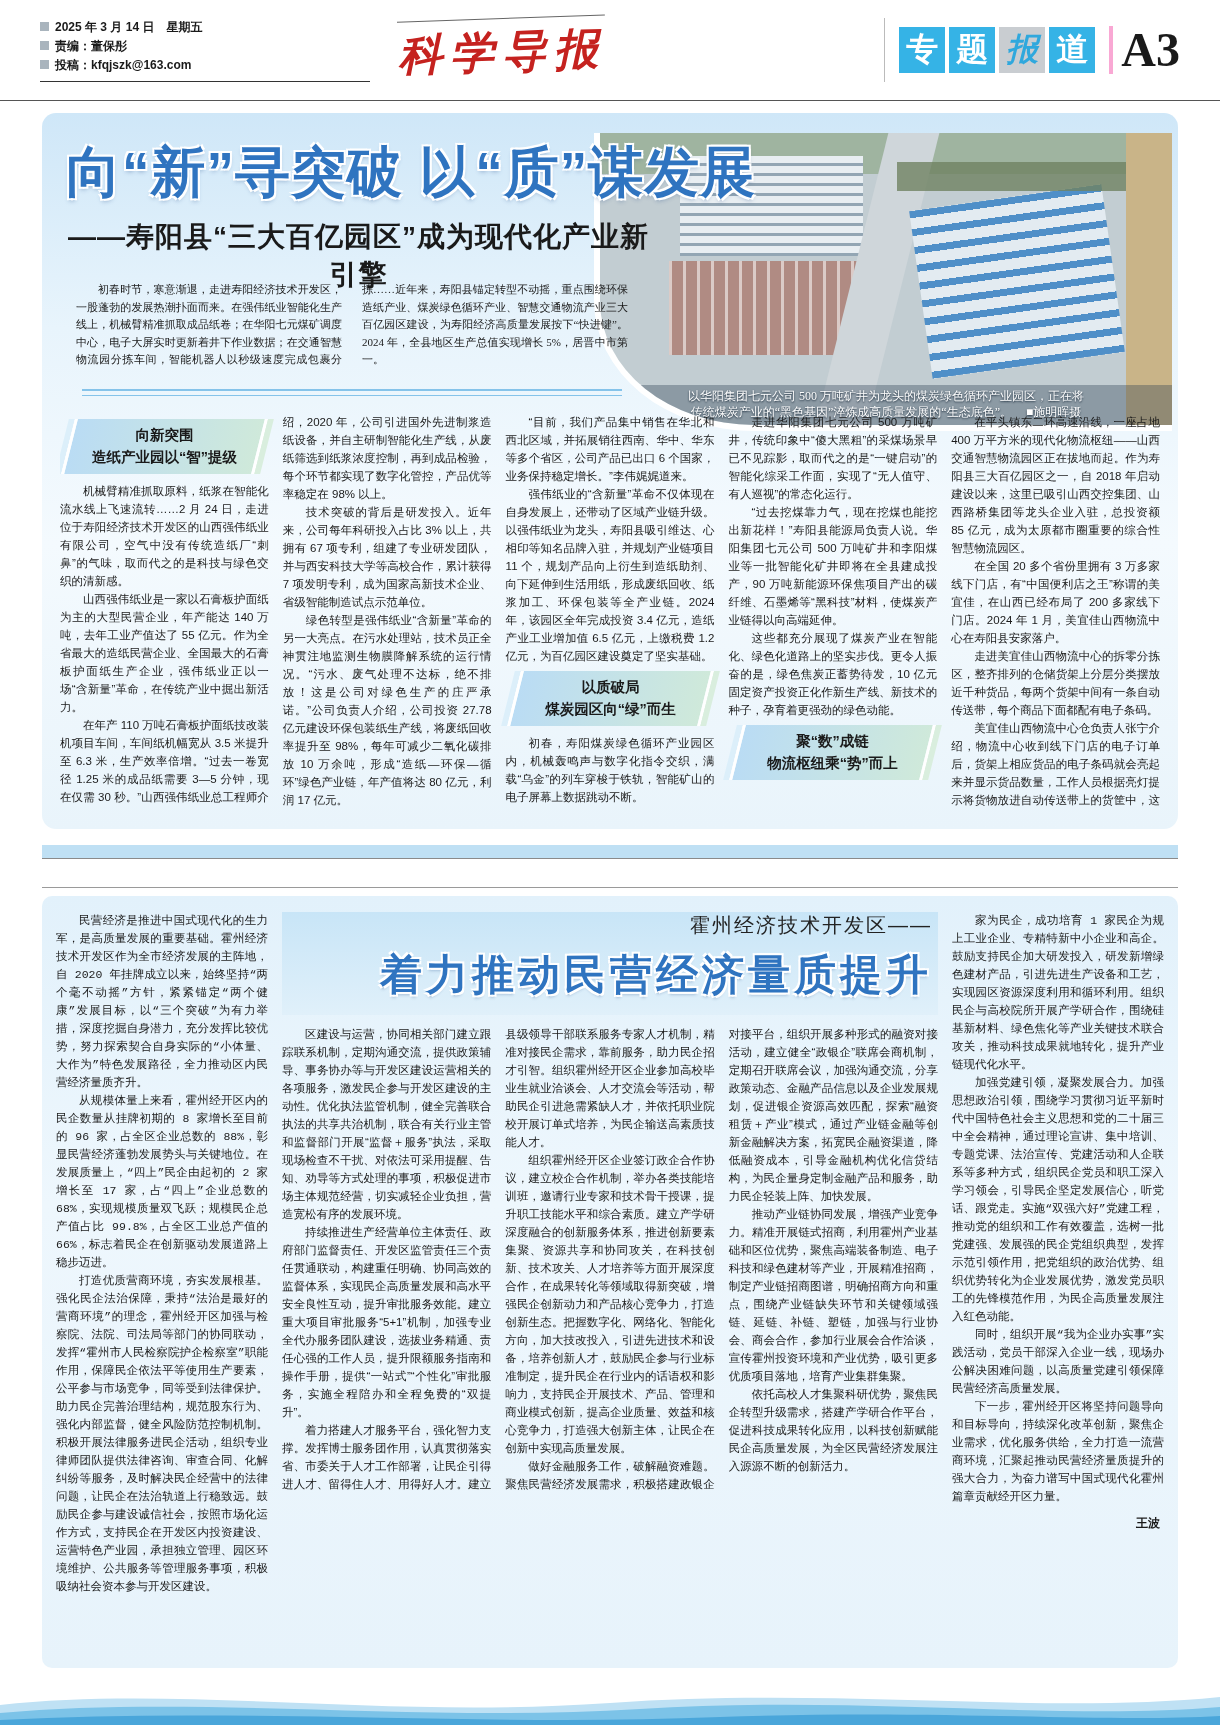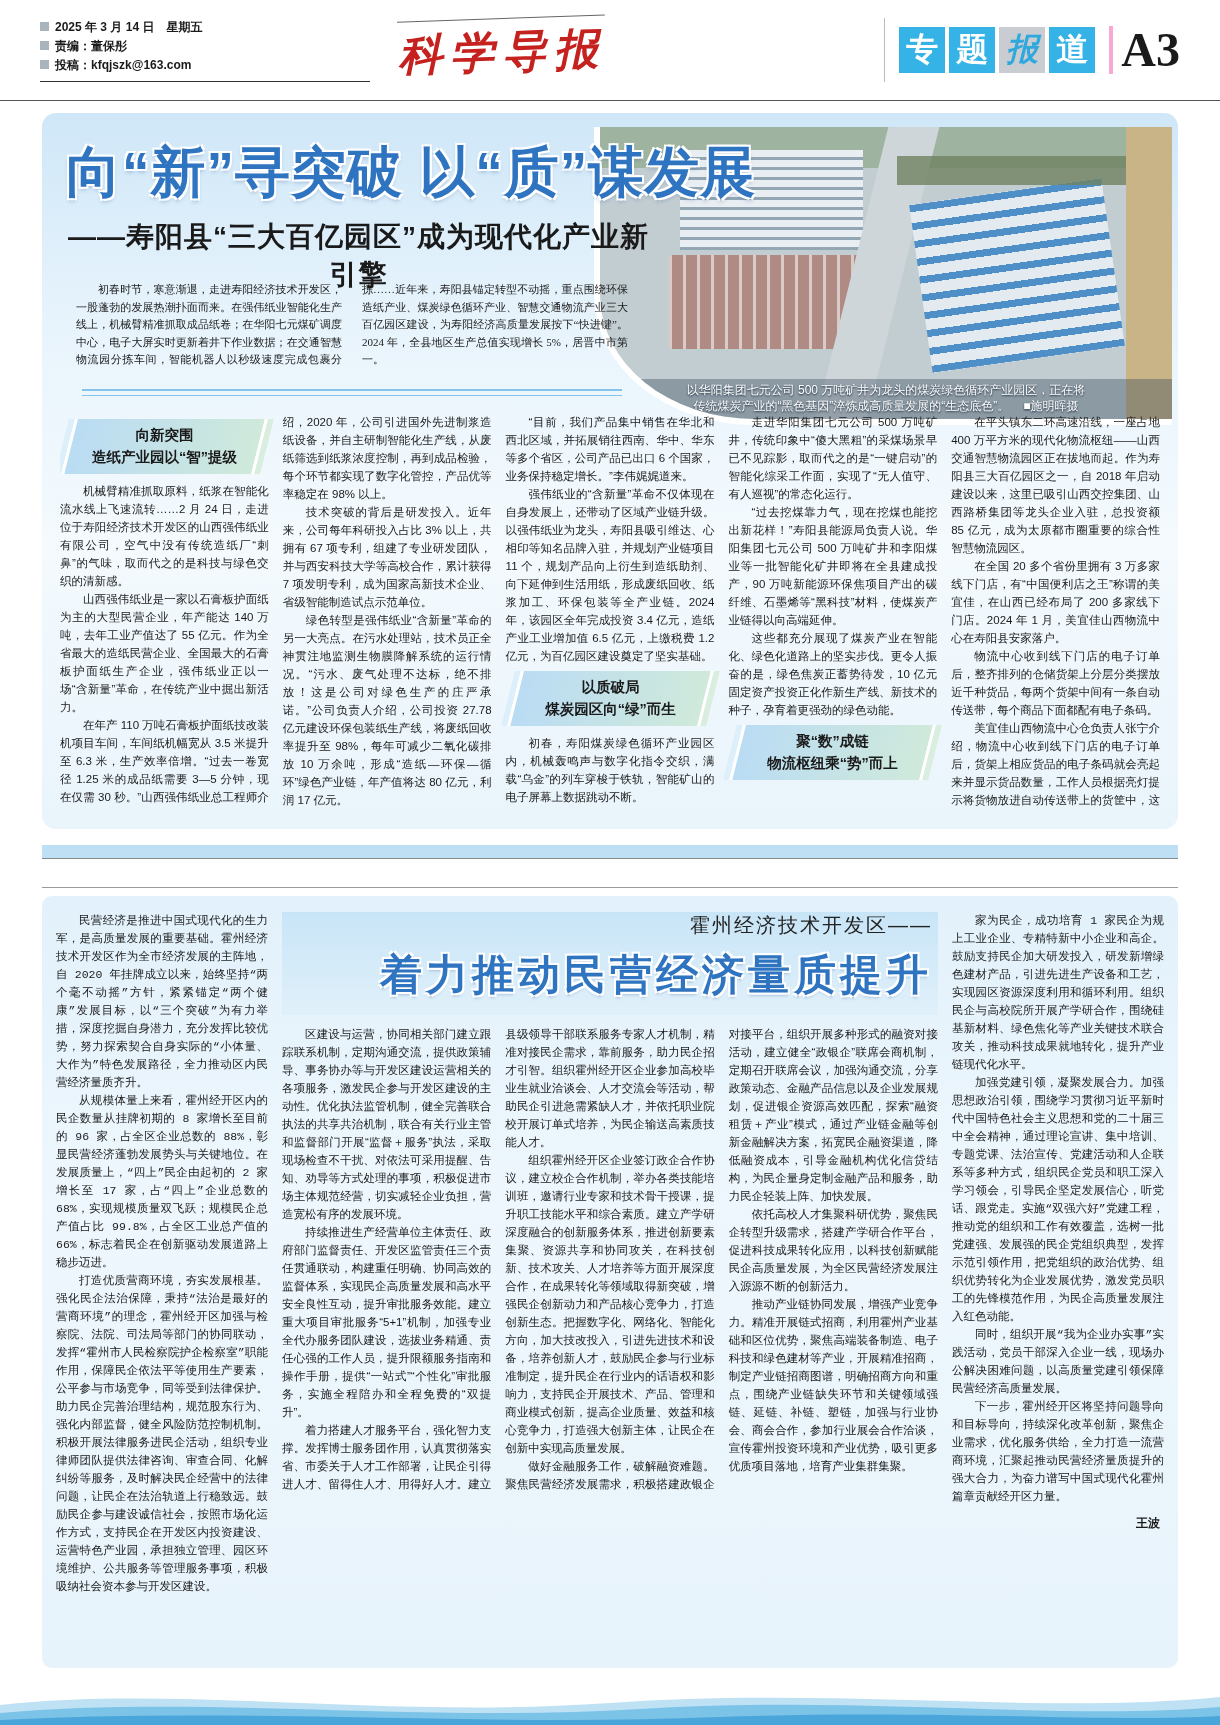--- a/index.html
+++ b/index.html
@@ -16,22 +16,22 @@
     font-size:44px;color:#c5221f;letter-spacing:8px;transform:rotate(-2deg);border-top:1px solid #666;padding-top:4px;}
   .h-right{margin-left:auto;display:flex;align-items:center;height:64px;border-left:1px solid #bbb;padding-left:14px;}
   .banner{display:flex;gap:4px;margin-right:14px;}
   .tile{width:46px;height:46px;background:#35b3e6;color:#fff;font-weight:900;font-size:32px;
     display:flex;align-items:center;justify-content:center;}
   .tile.alt{background:#c9cdd1;color:#2fa8dd;font-family:"Liberation Serif",serif;font-style:italic;}
   .pageno{font-family:"Liberation Serif",serif;font-weight:bold;font-size:48px;border-left:4px solid #f9a8d4;padding-left:8px;line-height:1;}
   
   .top-panel{margin:12px 42px 0;height:716px;position:relative;border-radius:14px;
     background:linear-gradient(180deg,#cfe7f8 0%,#e8f4fc 30%,#f4fafe 60%,#e9f4fb 100%);overflow:hidden;}
-  .photo{position:absolute;top:14px;right:6px;width:572px;height:292px;background:#c2cdd2;overflow:hidden;
-    border-bottom-left-radius:160px 130px;border-left:6px solid #fff;border-bottom:6px solid #fff;}
+  .photo{position:absolute;top:20px;right:6px;width:572px;height:292px;background:#c2cdd2;overflow:hidden;
+    border-bottom-left-radius:160px 130px;border-left:6px solid #fff;border-bottom:6px solid #fff;font-family:Liberation Serif, serif;}
   .ph-sky{position:absolute;left:0;top:0;width:100%;height:14%;background:#9fb4a0;}
   .ph-bldg{position:absolute;left:14%;top:8%;width:32%;height:34%;
     background:repeating-linear-gradient(180deg,#e8eef2 0 7px,#93a6b4 7px 10px);}
   .ph-lot{position:absolute;left:12%;top:44%;width:34%;height:32%;background:#b08b83;
     background-image:repeating-linear-gradient(90deg,rgba(255,255,255,.55) 0 3px,transparent 3px 14px);}
   .ph-road{position:absolute;left:44%;top:0;width:9%;height:100%;background:#cfd6da;transform:skewX(-14deg);}
   .ph-rows{position:absolute;left:56%;top:22%;width:34%;height:58%;transform:rotate(-8deg);
     background:repeating-linear-gradient(180deg,#4f8fc8 0 7px,#e3ebf1 7px 18px);}
   .ph-field{position:absolute;right:0;top:0;width:8%;height:100%;background:#c9b488;}
   .ph-trees{position:absolute;left:52%;top:10%;width:40%;height:10%;background:#6f8262;opacity:.8;}
@@ -133,21 +133,21 @@
       </div>
     <p>初春，寿阳煤炭绿色循环产业园区内，机械轰鸣声与数字化指令交织，满载“乌金”的列车穿梭于铁轨，智能矿山的电子屏幕上数据跳动不断。</p>
     <p>走进华阳集团七元公司 500 万吨矿井，传统印象中“傻大黑粗”的采煤场景早已不见踪影，取而代之的是“一键启动”的智能化综采工作面，实现了“无人值守、有人巡视”的常态化运行。</p>
     <p>“过去挖煤靠力气，现在挖煤也能挖出新花样！”寿阳县能源局负责人说。华阳集团七元公司 500 万吨矿井和李阳煤业等一批智能化矿井即将在全县建成投产，90 万吨新能源环保焦项目产出的碳纤维、石墨烯等“黑科技”材料，使煤炭产业链得以向高端延伸。</p>
     <p>这些都充分展现了煤炭产业在智能化、绿色化道路上的坚实步伐。更令人振奋的是，绿色焦炭正蓄势待发，10 亿元固定资产投资正化作新生产线、新技术的种子，孕育着更强劲的绿色动能。</p>
     <div class="sec-box">
         <div class="inner"><span>聚“数”成链</span><br><span>物流枢纽乘“势”而上</span></div>
       </div>
     <p>在平头镇东二环高速沿线，一座占地 400 万平方米的现代化物流枢纽——山西交通智慧物流园区正在拔地而起。作为寿阳县三大百亿园区之一，自 2018 年启动建设以来，这里已吸引山西交控集团、山西路桥集团等龙头企业入驻，总投资额 85 亿元，成为太原都市圈重要的综合性智慧物流园区。</p>
     <p>在全国 20 多个省份里拥有 3 万多家线下门店，有“中国便利店之王”称谓的美宜佳，在山西已经布局了 200 多家线下门店。2024 年 1 月，美宜佳山西物流中心在寿阳县安家落户。</p>
-    <p>物流中心收到线下门店的电子订单后，整齐排列的仓储货架上分层分类摆放近千种货品，每两个货架中间有一条自动传送带，每个商品下面都配有电子条码。</p>
+    <p>走进美宜佳山西物流中心的拆零分拣区，整齐排列的仓储货架上分层分类摆放近千种货品，每两个货架中间有一条自动传送带，每个商品下面都配有电子条码。</p>
     <p>美宜佳山西物流中心仓负责人张宁介绍，物流中心收到线下门店的电子订单后，货架上相应货品的电子条码就会亮起来并显示货品数量，工作人员根据亮灯提示将货物放进自动传送带上的货筐中，这就完成了一次分拣，6 到 8 秒可完成一个门店全部订单商品的拆零拣选作业。目前，该中心可服务全省 300 家门店的配送。</p>
 
   </div>
 </div>
 
 <div class="mid-band"></div>
 <div class="mid-gap"></div>
 
 <div class="bot-panel">
   <div class="bcol">
@@ -159,22 +159,22 @@
     <div class="bhead">
       <div class="kicker">霍州经济技术开发区——</div>
       <div class="btitle">着力推动民营经济量质提升</div>
     </div>
     <div class="bmid-cols">
       <p>区建设与运营，协同相关部门建立跟踪联系机制，定期沟通交流，提供政策辅导、事务协办等与开发区建设运营相关的各项服务，激发民企参与开发区建设的主动性。优化执法监管机制，健全完善联合执法的共享共治机制，联合有关行业主管和监督部门开展“监督＋服务”执法，采取现场检查不干扰、对依法可采用提醒、告知、劝导等方式处理的事项，积极促进市场主体规范经营，切实减轻企业负担，营造宽松有序的发展环境。</p>
       <p>持续推进生产经营单位主体责任、政府部门监督责任、开发区监管责任三个责任贯通联动，构建重任明确、协同高效的监督体系，实现民企高质量发展和高水平安全良性互动，提升审批服务效能。建立重大项目审批服务“5+1”机制，加强专业全代办服务团队建设，选拔业务精通、责任心强的工作人员，提升限额服务指南和操作手册，提供“一站式”“个性化”审批服务，实施全程陪办和全程免费的“双提升”。</p>
       <p>着力搭建人才服务平台，强化智力支撑。发挥博士服务团作用，认真贯彻落实省、市委关于人才工作部署，让民企引得进人才、留得住人才、用得好人才。建立县级领导干部联系服务专家人才机制，精准对接民企需求，靠前服务，助力民企招才引智。组织霍州经开区企业参加高校毕业生就业洽谈会、人才交流会等活动，帮助民企引进急需紧缺人才，并依托职业院校开展订单式培养，为民企输送高素质技能人才。</p>
       <p>组织霍州经开区企业签订政企合作协议，建立校企合作机制，举办各类技能培训班，邀请行业专家和技术骨干授课，提升职工技能水平和综合素质。建立产学研深度融合的创新服务体系，推进创新要素集聚、资源共享和协同攻关，在科技创新、技术攻关、人才培养等方面开展深度合作，在成果转化等领域取得新突破，增强民企创新动力和产品核心竞争力，打造创新生态。把握数字化、网络化、智能化方向，加大技改投入，引进先进技术和设备，培养创新人才，鼓励民企参与行业标准制定，提升民企在行业内的话语权和影响力，支持民企开展技术、产品、管理和商业模式创新，提高企业质量、效益和核心竞争力，打造强大创新主体，让民企在创新中实现高质量发展。</p>
       <p>做好金融服务工作，破解融资难题。聚焦民营经济发展需求，积极搭建政银企对接平台，组织开展多种形式的融资对接活动，建立健全“政银企”联席会商机制，定期召开联席会议，加强沟通交流，分享政策动态、金融产品信息以及企业发展规划，促进银企资源高效匹配，探索“融资租赁＋产业”模式，通过产业链金融等创新金融解决方案，拓宽民企融资渠道，降低融资成本，引导金融机构优化信贷结构，为民企量身定制金融产品和服务，助力民企轻装上阵、加快发展。</p>
+      <p>推动产业链协同发展，增强产业竞争力。精准开展链式招商，利用霍州产业基础和区位优势，聚焦高端装备制造、电子科技和绿色建材等产业，开展精准招商，制定产业链招商图谱，明确招商方向和重点，围绕产业链缺失环节和关键领域强链、延链、补链、塑链，加强与行业协会、商会合作，参加行业展会合作洽谈，宣传霍州投资环境和产业优势，吸引更多优质项目落地，培育产业集群集聚。</p>
       <p>依托高校人才集聚科研优势，聚焦民企转型升级需求，搭建产学研合作平台，促进科技成果转化应用，以科技创新赋能民企高质量发展，为全区民营经济发展注入源源不断的创新活力。</p>
-      <p>推动产业链协同发展，增强产业竞争力。精准开展链式招商，利用霍州产业基础和区位优势，聚焦高端装备制造、电子科技和绿色建材等产业，开展精准招商，制定产业链招商图谱，明确招商方向和重点，围绕产业链缺失环节和关键领域强链、延链、补链、塑链，加强与行业协会、商会合作，参加行业展会合作洽谈，宣传霍州投资环境和产业优势，吸引更多优质项目落地，培育产业集群集聚。</p>
     </div>
   </div>
   <div class="bcol">
     <p>家为民企，成功培育 1 家民企为规上工业企业、专精特新中小企业和高企。鼓励支持民企加大研发投入，研发新增绿色建材产品，引进先进生产设备和工艺，实现园区资源深度利用和循环利用。组织民企与高校院所开展产学研合作，围绕硅基新材料、绿色焦化等产业关键技术联合攻关，推动科技成果就地转化，提升产业链现代化水平。</p>
     <p>加强党建引领，凝聚发展合力。加强思想政治引领，围绕学习贯彻习近平新时代中国特色社会主义思想和党的二十届三中全会精神，通过理论宣讲、集中培训、专题党课、法治宣传、党建活动和人企联系等多种方式，组织民企党员和职工深入学习领会，引导民企坚定发展信心，听党话、跟党走。实施“双强六好”党建工程，推动党的组织和工作有效覆盖，选树一批党建强、发展强的民企党组织典型，发挥示范引领作用，把党组织的政治优势、组织优势转化为企业发展优势，激发党员职工的先锋模范作用，为民企高质量发展注入红色动能。</p>
     <p>同时，组织开展“我为企业办实事”实践活动，党员干部深入企业一线，现场办公解决困难问题，以高质量党建引领保障民营经济高质量发展。</p>
     <p>下一步，霍州经开区将坚持问题导向和目标导向，持续深化改革创新，聚焦企业需求，优化服务供给，全力打造一流营商环境，汇聚起推动民营经济量质提升的强大合力，为奋力谱写中国式现代化霍州篇章贡献经开区力量。</p>
     <div class="byline2">王波</div>
   </div>
 </div>

